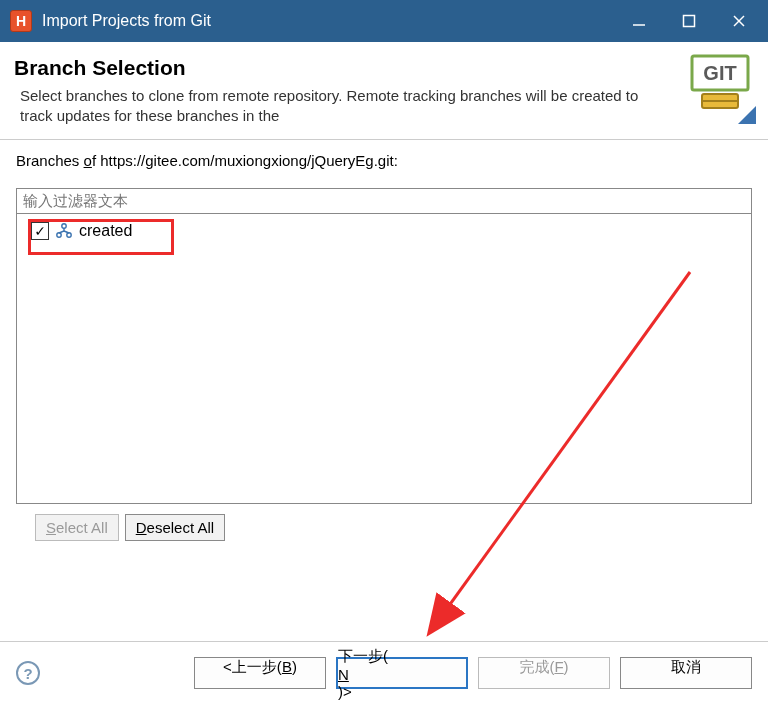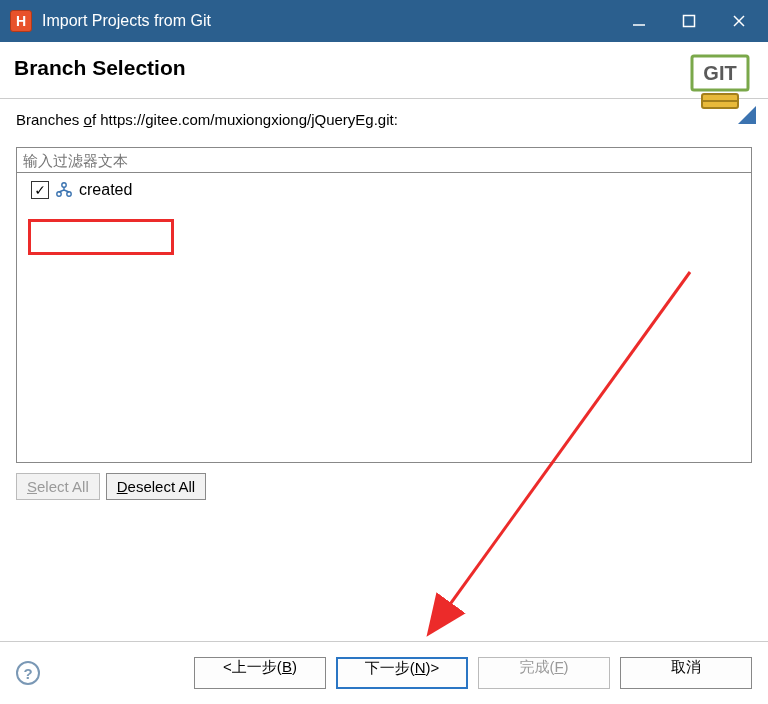--- a/index.html
+++ b/index.html
@@ -109,20 +109,21 @@
     font-family: inherit;
     min-width: 60px;
     text-align: center;
     cursor: pointer;
   }
   .btn .u { text-decoration: underline; }
   .btn.disabled {
     color: #9a9a9a;
     border-color:#bbb;
     cursor: default;
+    margin-left: 19px;
   }
   .footer-sep {
     position: absolute;
     left: 0; right: 0;
     bottom: 62px;
     border-top: 1px solid #ccc;
   }
   .footer {
     position: absolute;
     left: 0; right: 0; bottom: 0;
@@ -144,20 +145,21 @@
   }
   .footer .nav-btn {
     width: 132px; height: 32px;
     border: 1px solid #888;
     background: #fdfdfd;
     font-size: 15px;
     display:flex;align-items:flex-start;justify-content:center;
   }
   .footer .nav-btn.primary {
     border: 2px solid #2b76c4;
+    flex-direction: column;
   }
   .footer .nav-btn.disabled { color:#9a9a9a; border-color:#bbb;}
   .footer .nav-btn .u { text-decoration: underline; }
   .arrow-annotation {
     position: absolute;
     pointer-events: none;
     z-index: 50;
   }
 </style>
 </head>
@@ -181,20 +183,21 @@
     <svg width="14" height="14">
         <line x1="2" y1="2" x2="12" y2="12" stroke-width="1.5"></line>
         <line x1="12" y1="2" x2="2" y2="12" stroke-width="1.5"></line>
       </svg>
   </div>
 </div>
 
 <div class="header-area">
   <div class="header-text">
     <div class="header-title">Branch Selection</div>
+    <div class="header-desc">Select branches to clone from remote repository. Remote tracking branches will be created to track updates for these branches in the</div>
   </div>
   <div class="header-icon">
     <svg width="90" height="80" viewBox="0 0 90 80">
       <rect x="20" y="6" width="56" height="34" rx="2" fill="#fff" stroke="#7aa84a" stroke-width="3"></rect>
       <text x="48" y="30" font-family="Arial" font-size="20" font-weight="bold" fill="#5a5a5a" text-anchor="middle">GIT</text>
       <rect x="30" y="44" width="36" height="14" rx="2" fill="#e8b93a" stroke="#a37f1c" stroke-width="2"></rect>
       <line x1="30" y1="51" x2="66" y2="51" stroke="#a37f1c" stroke-width="2"></line>
       <polygon points="84,74 84,56 66,74" fill="#3b73b0"></polygon>
     </svg>
   </div>

